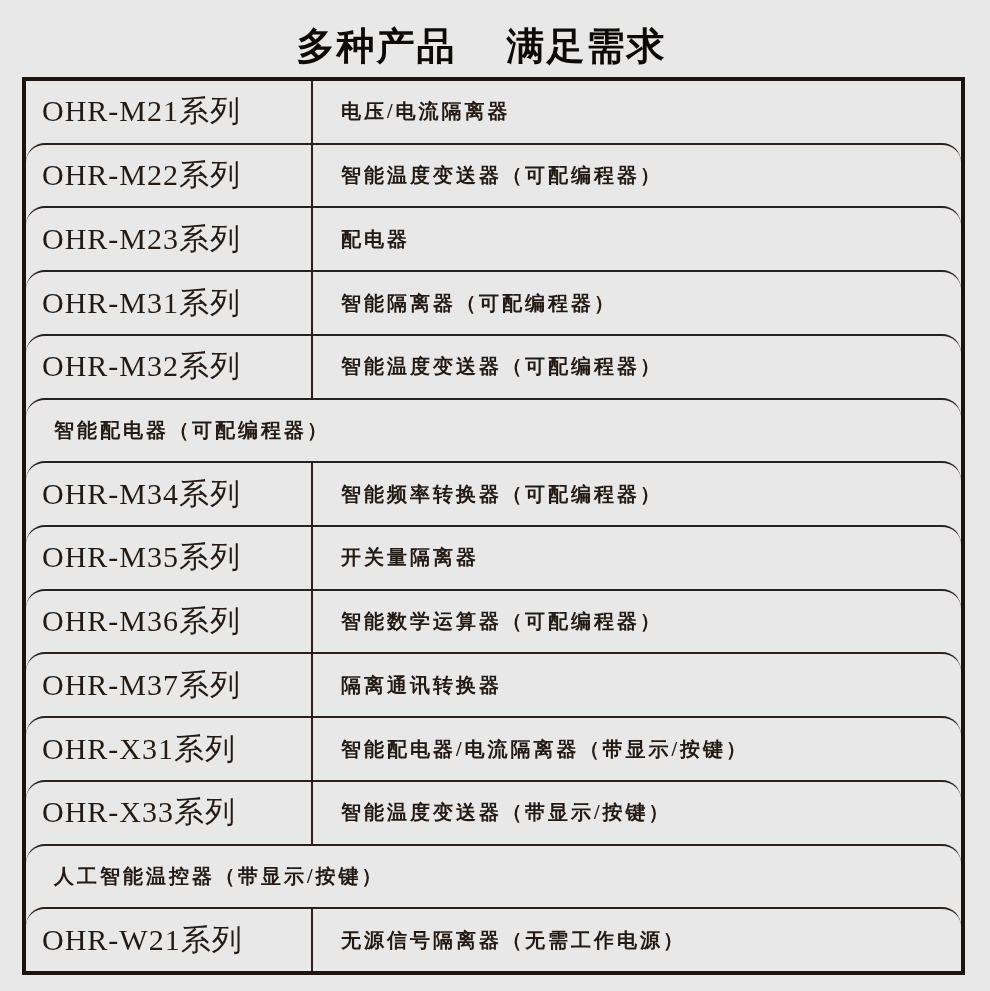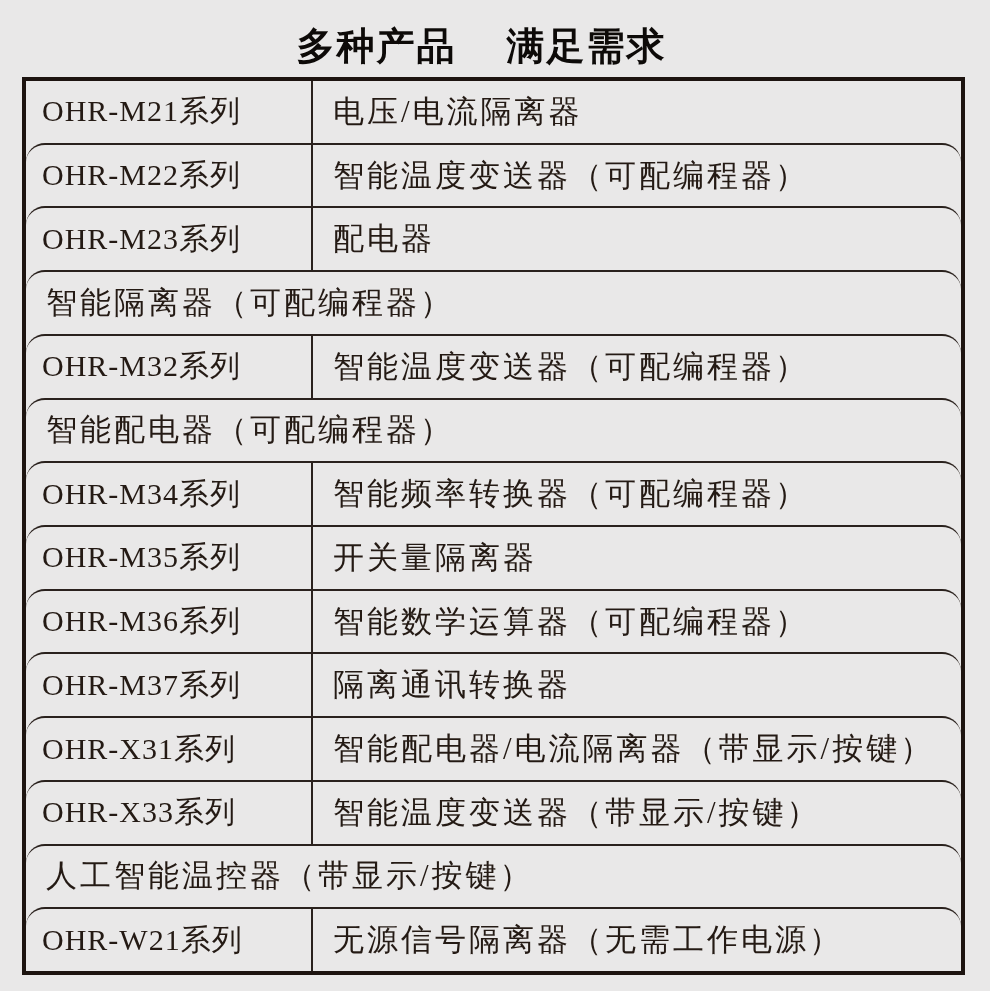--- a/index.html
+++ b/index.html
@@ -62,23 +62,24 @@
     width: 287px;
     flex: 0 0 287px;
     box-sizing: border-box;
     border-right: 2px solid #2a211d;
     padding-left: 16px;
     font-size: 30px;
     letter-spacing: 1px;
   }
   .cell.desc {
     flex: 1 1 auto;
-    padding-left: 20px;
-    font-size: 31px;
+    padding-left: 28px;
+    font-size: 20px;
     letter-spacing: 3px;
+    font-weight: bold;
   }
 </style>
 </head>
 <body>
 
 <div class="page-title">
   <span>多种产品</span>
   <span>满足需求</span>
 </div>
 
@@ -89,20 +90,21 @@
     </div>
     <div class="row">
       <div class="cell series">OHR-M22系列</div>
       <div class="cell desc">智能温度变送器（可配编程器）</div>
     </div>
     <div class="row">
       <div class="cell series">OHR-M23系列</div>
       <div class="cell desc">配电器</div>
     </div>
     <div class="row">
+      <div class="cell series">OHR-M31系列</div>
       <div class="cell desc">智能隔离器（可配编程器）</div>
     </div>
     <div class="row">
       <div class="cell series">OHR-M32系列</div>
       <div class="cell desc">智能温度变送器（可配编程器）</div>
     </div>
     <div class="row">
       <div class="cell desc">智能配电器（可配编程器）</div>
     </div>
     <div class="row">

